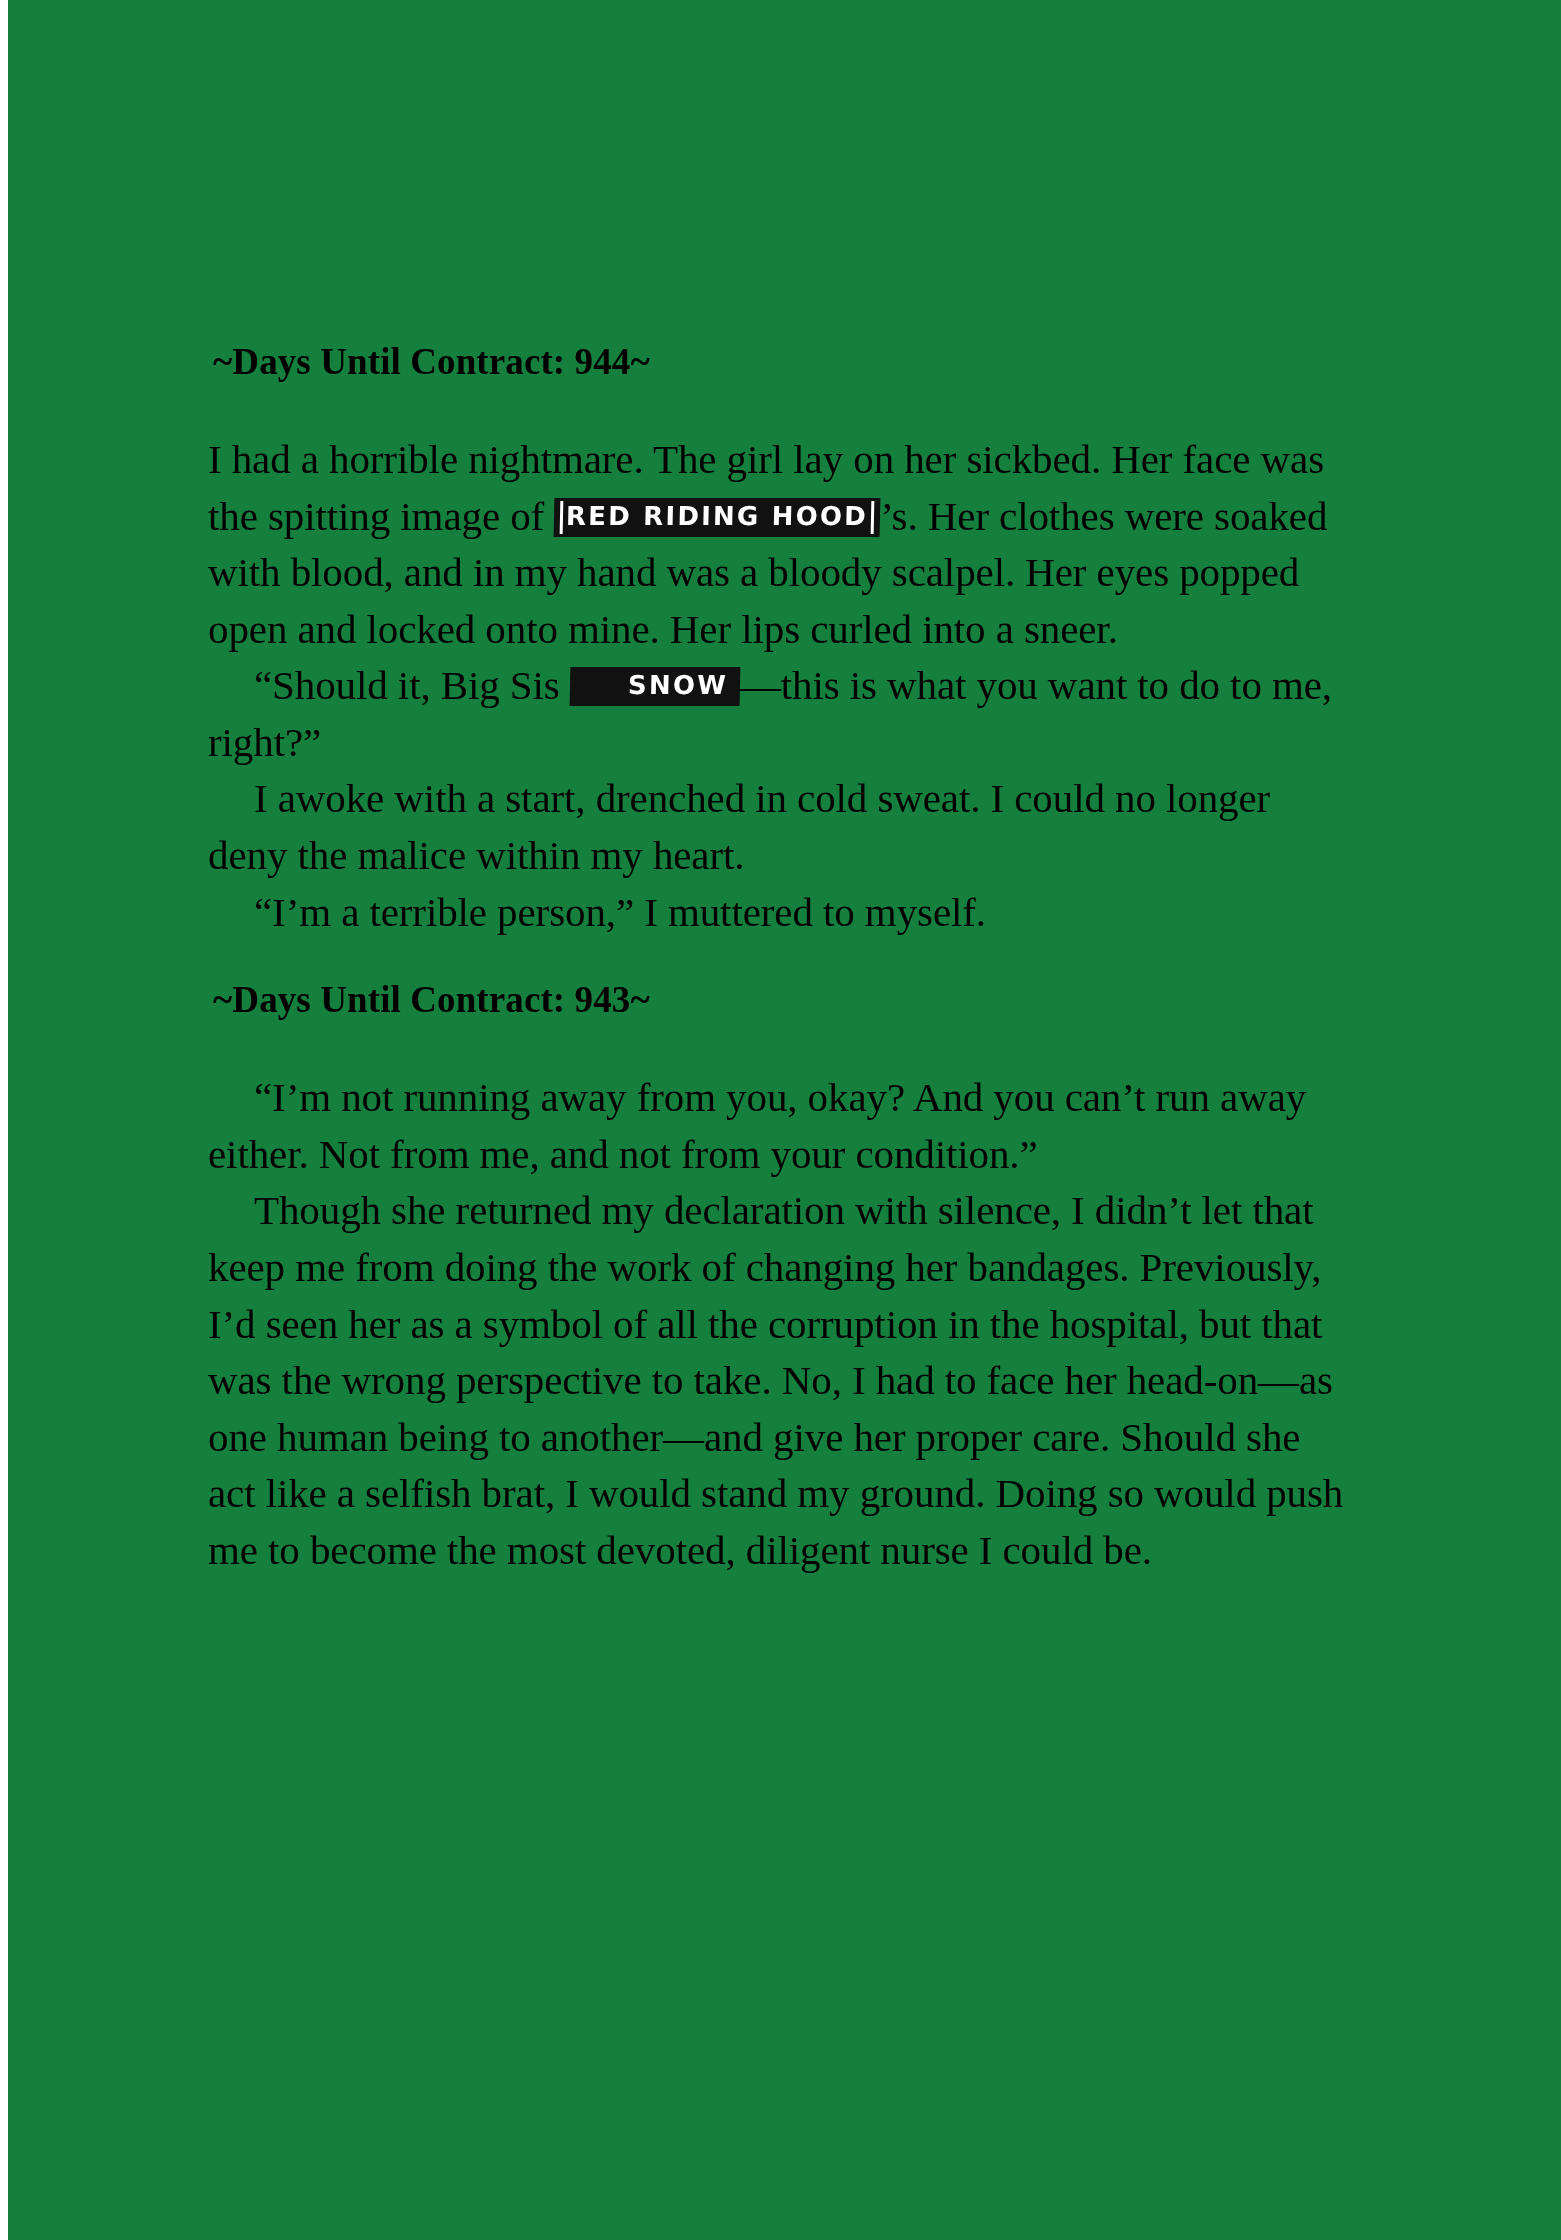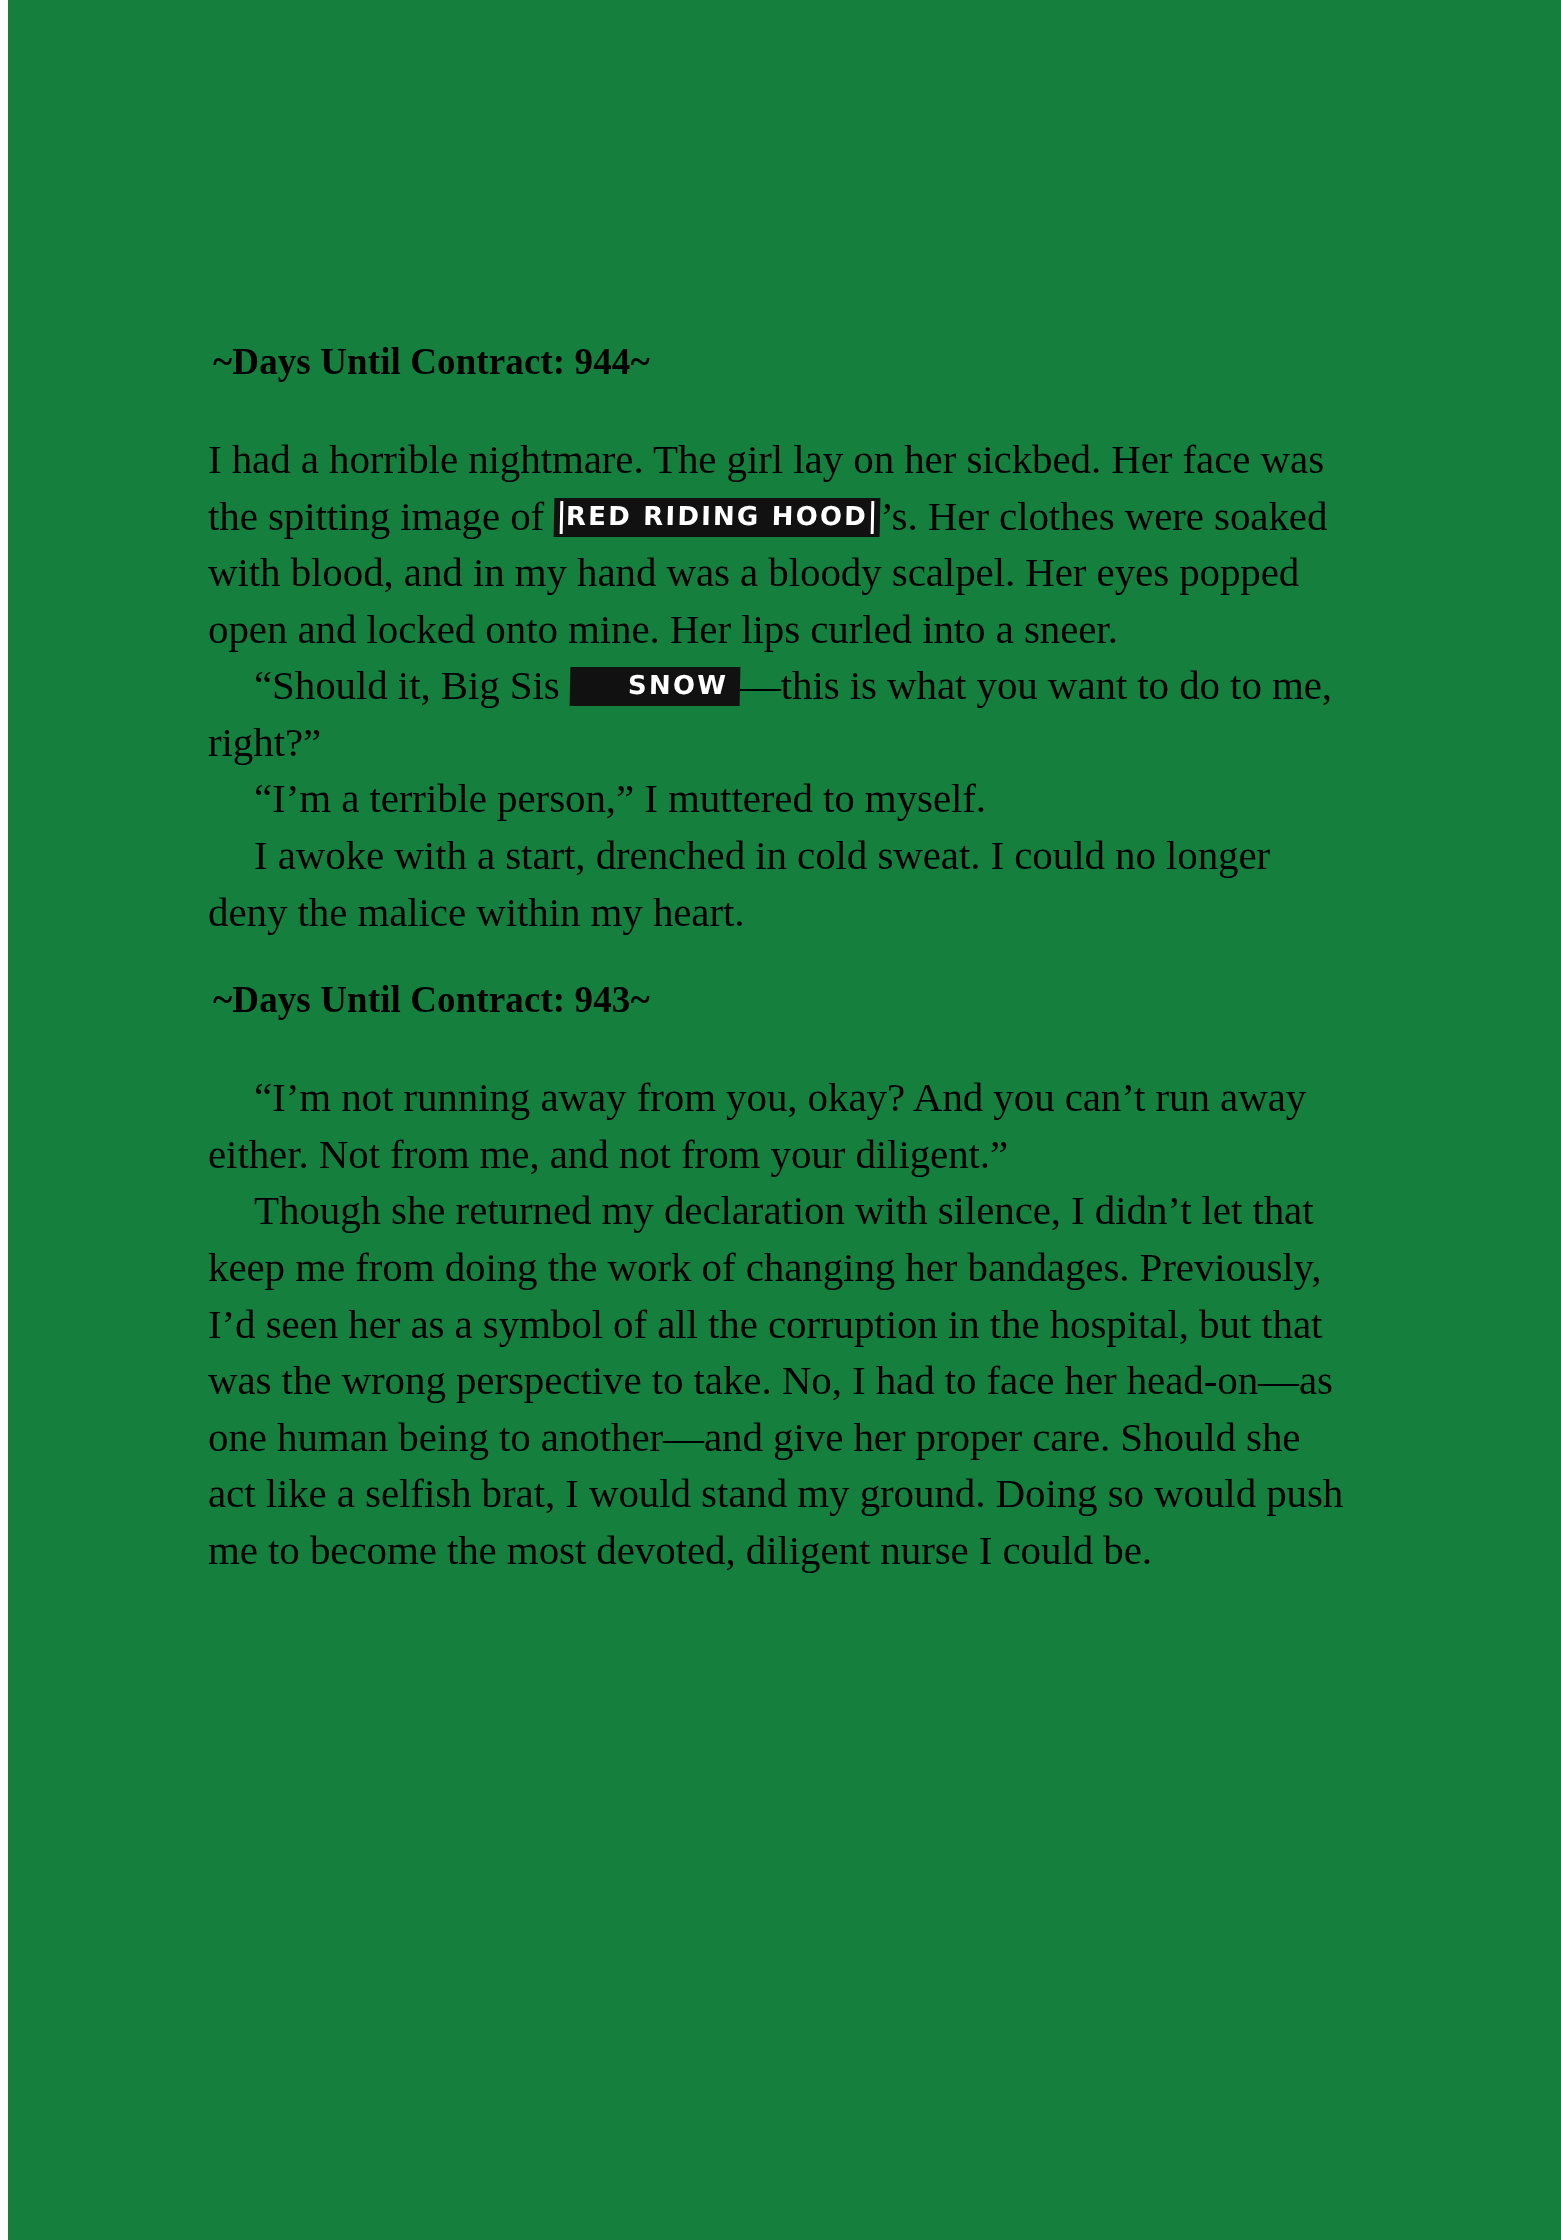--- a/index.html
+++ b/index.html
@@ -81,25 +81,25 @@
 
 <div class="page">
   <div class="content">
 
     <h2 class="section-heading">~Days Until Contract: 944~</h2>
 
     <p class="para"><span>I had a horrible nightmare. The girl lay on her sickbed. Her face was the spitting image of </span><span class="blackbox bars">RED RIDING HOOD</span><span>’s. Her clothes were soaked with blood, and in my hand was a bloody scalpel. Her eyes popped open and locked onto mine. Her lips curled into a sneer.</span></p>
 
     <p class="para indent"><span>“Should it, Big Sis </span><span class="blackbox">SNOW</span><span>—this is what you want to do to me, right?”</span></p>
 
+    <p class="para indent"><span>I awoke with a start, drenched in cold sweat. I could no longer deny the malice within my heart.</span></p>
+
     <p class="para indent"><span>“I’m a terrible person,” I muttered to myself.</span></p>
-
-    <p class="para indent"><span>I awoke with a start, drenched in cold sweat. I could no longer deny the malice within my heart.</span></p>
 
     <h2 class="section-heading second">~Days Until Contract: 943~</h2>
 
 
-    <p class="para indent"><span>“I’m not running away from you, okay? And you can’t run away either. Not from me, and not from your diligent.”</span></p>
+    <p class="para indent"><span>“I’m not running away from you, okay? And you can’t run away either. Not from me, and not from your condition.”</span></p>
 
     <p class="para indent"><span>Though she returned my declaration with silence, I didn’t let that keep me from doing the work of changing her bandages. Previously, I’d seen her as a symbol of all the corruption in the hospital, but that was the wrong perspective to take. No, I had to face her head-on—as one human being to another—and give her proper care. Should she act like a selfish brat, I would stand my ground. Doing so would push me to become the most devoted, diligent nurse I could be.</span></p>
 
   </div>
 </div>
 
 </body></html>

